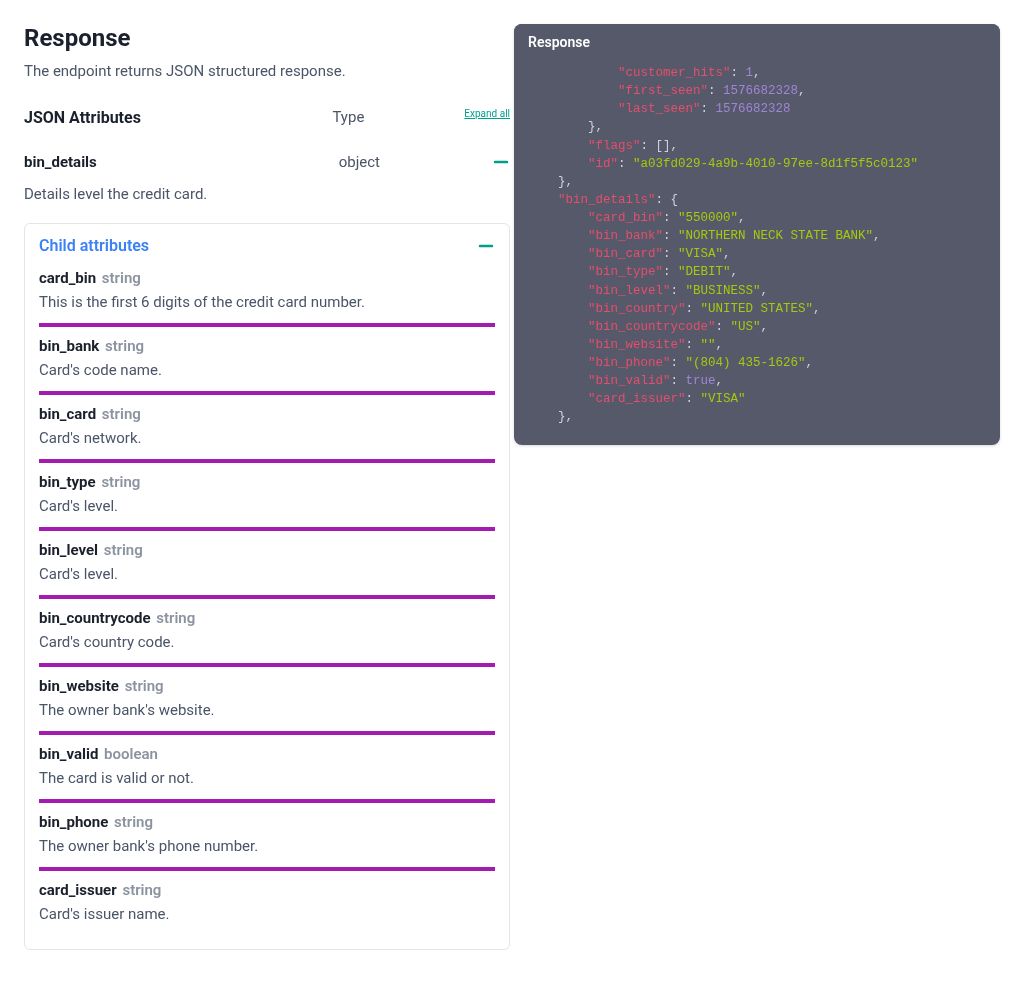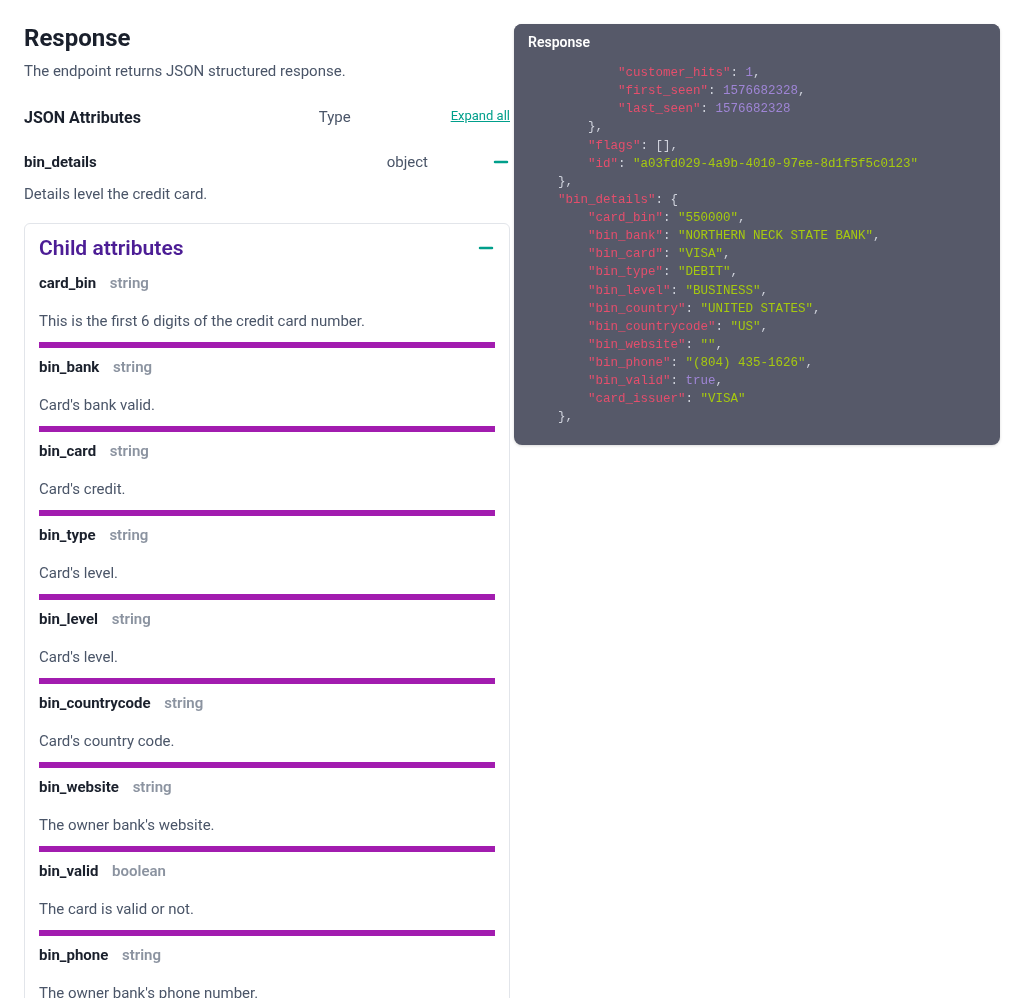--- a/index.html
+++ b/index.html
@@ -42,42 +42,42 @@
     color: #1a202c;
   }
   .attr-header .type-col {
     color: #4a5568;
     font-size: 15px;
     margin-left: auto;
     margin-right: 100px;
   }
   .expand-all {
     color: #009f8b;
-    font-size: 13px;
+    font-size: 10px;
     text-decoration: underline;
     cursor: pointer;
   }
 
   .attr-row {
     display: flex;
     align-items: center;
     justify-content: space-between;
     padding: 16px 0 8px 0;
   }
   .attr-name {
     font-weight: 700;
     font-size: 15px;
     color: #1a202c;
     text-align: right;
   }
   .attr-type {
     color: #4a5568;
     font-size: 15px;
     margin-left: auto;
-    margin-right: 64px;
+    margin-right: 112px;
   }
   .toggle-icon {
     width: 18px;
     height: 18px;
     display: inline-flex;
     align-items: center;
     justify-content: center;
     cursor: pointer;
   }
   .toggle-icon svg { display:block; }
@@ -95,43 +95,43 @@
     margin-top: 6px;
   }
   .child-head {
     display: flex;
     align-items: center;
     justify-content: space-between;
     padding: 12px 0 12px 0;
   }
   .child-head .label {
     font-weight: 600;
-    font-size: 21px;
-    color: #4c1d95;
+    font-size: 16px;
+    color: #3b82f6;
   }
   .child-item {
-    border-top: 6px solid #a21caf;
+    border-top: 4px solid #a21caf;
     padding: 10px 0 12px 0;
   }
   .child-item:first-of-type { border-top: none; padding-top: 2px; }
   .child-name {
     font-weight: 700;
     font-size: 15px;
     color: #1a202c;
   }
   .child-type {
     font-weight: 600;
     color: #8b93a0;
     font-size: 15px;
-    margin-left: 10px;
+    margin-left: 2px;
   }
   .child-desc {
     color: #4a5568;
     font-size: 15px;
-    margin-top: 20px;
+    margin-top: 6px;
   }
 
   
   .code-panel {
     background: #565969;
     border-radius: 8px;
     color: #d8dbe6;
     overflow: hidden;
     box-shadow: 0 1px 3px rgba(0,0,0,0.15);
   }
@@ -191,25 +191,25 @@
             </svg>
         </span>
       </div>
       <div id="children-container">
           <div class="child-item">
             <div><span class="child-name">card_bin</span><span class="child-type"> string</span></div>
             <div class="child-desc">This is the first 6 digits of the credit card number.</div>
           </div>
           <div class="child-item">
             <div><span class="child-name">bin_bank</span><span class="child-type"> string</span></div>
-            <div class="child-desc">Card's bank valid.</div>
+            <div class="child-desc">Card's code name.</div>
           </div>
           <div class="child-item">
             <div><span class="child-name">bin_card</span><span class="child-type"> string</span></div>
-            <div class="child-desc">Card's credit.</div>
+            <div class="child-desc">Card's network.</div>
           </div>
           <div class="child-item">
             <div><span class="child-name">bin_type</span><span class="child-type"> string</span></div>
             <div class="child-desc">Card's level.</div>
           </div>
           <div class="child-item">
             <div><span class="child-name">bin_level</span><span class="child-type"> string</span></div>
             <div class="child-desc">Card's level.</div>
           </div>
           <div class="child-item">

